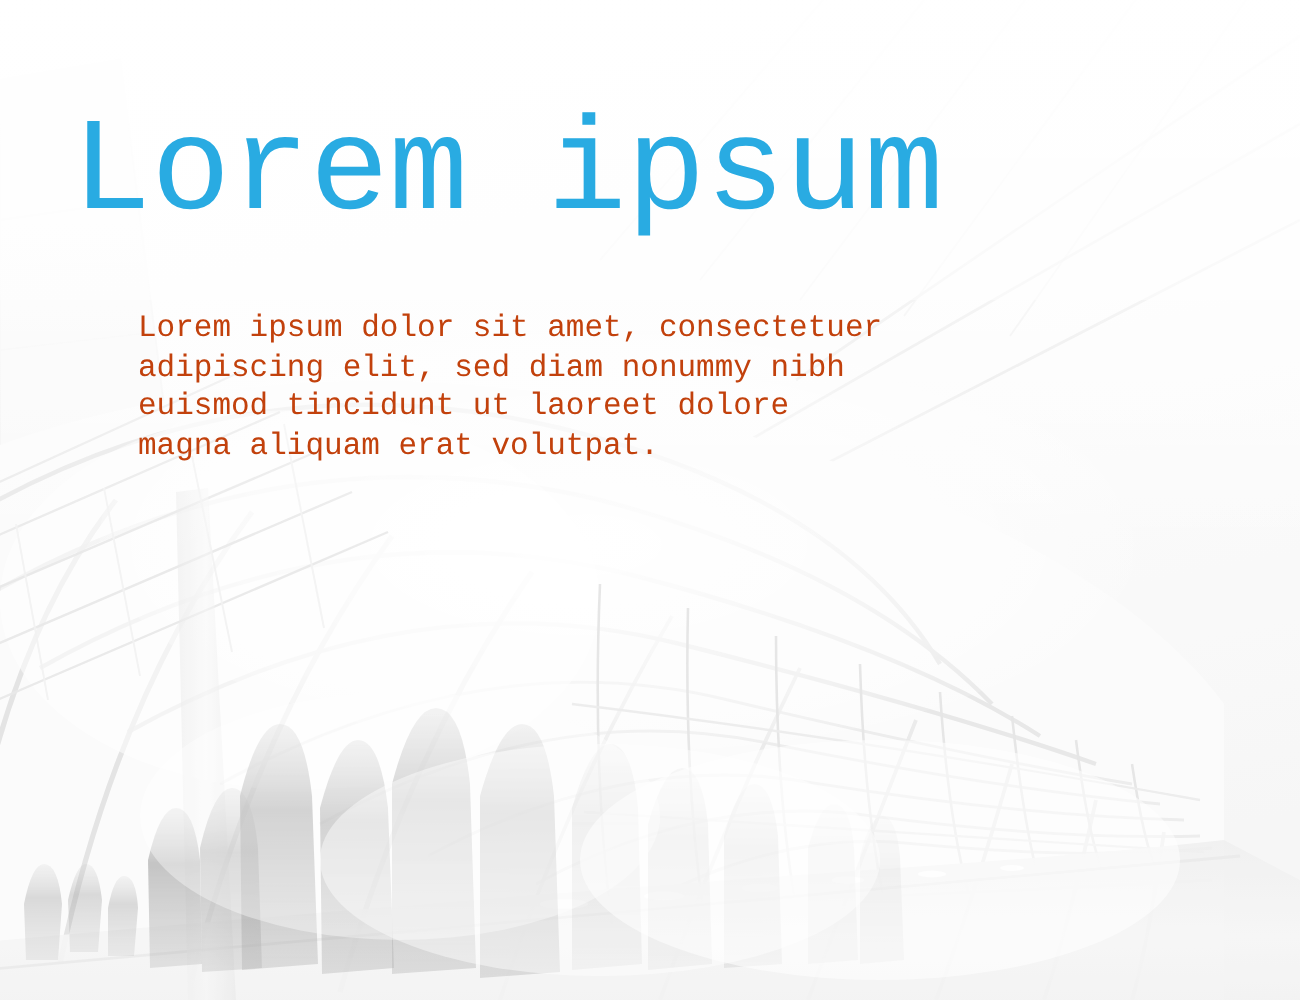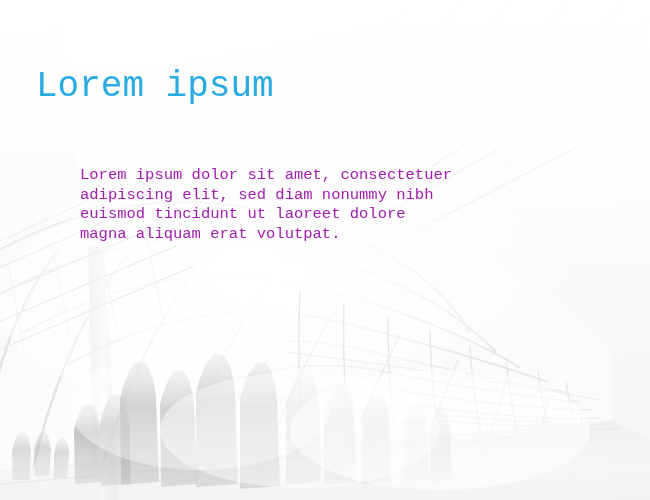--- a/index.html
+++ b/index.html
@@ -27,39 +27,39 @@
   
   .text-layer {
     position: absolute;
     inset: 0;
   }
 
   .headline {
     position: absolute;
     left: 36px;
     top: 58px;
-    font-size: 36px;
+    font-size: 66px;
     line-height: 58px;
     letter-spacing: 0px;
     color: #29abe2;
     white-space: nowrap;
     font-weight: normal;
     margin: 0;
   }
 
   .bodytext {
     position: absolute;
     left: 68px;
     top: 154px;
     width: 470px;
     font-size: 15.5px;
     line-height: 19.5px;
-    color: #a21caf;
+    color: #c2410c;
     white-space: pre-line;
-    margin: 12px;
+    margin: 1px;
   }
 
   .footer {
     position: absolute;
     left: 68px;
     top: 466px;
     font-size: 11.5px;
     line-height: 14px;
     color: #3a3a3a;
     letter-spacing: 0.4px;

